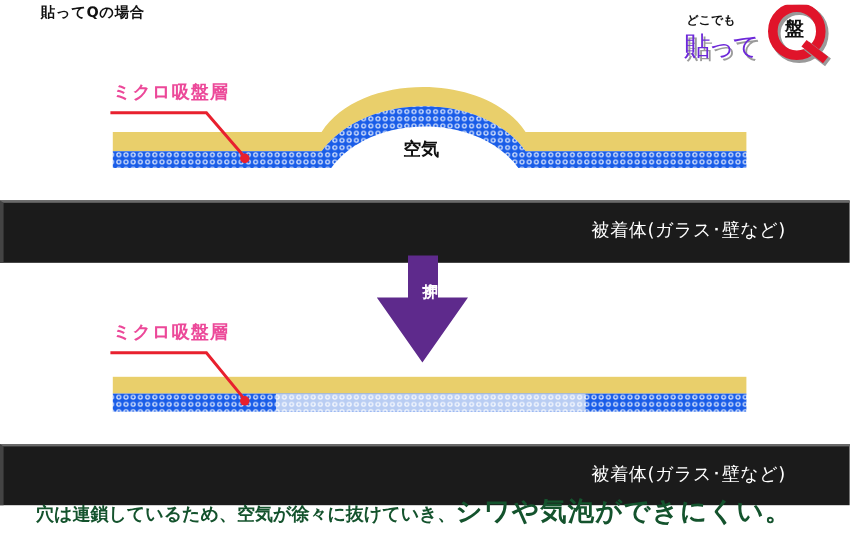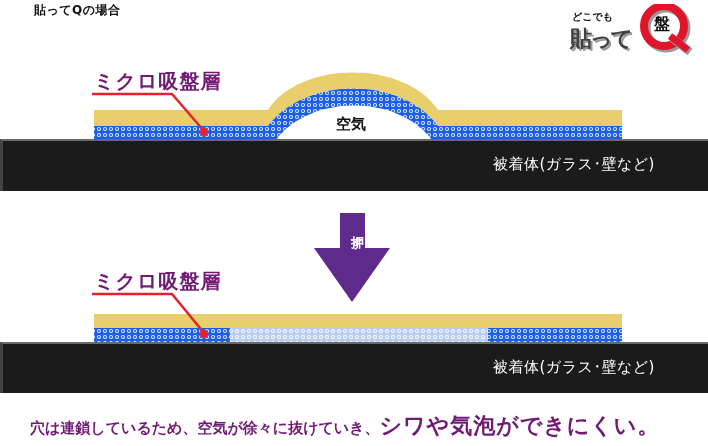--- a/index.html
+++ b/index.html
@@ -1,43 +1,43 @@
 <!DOCTYPE html>
 <html><head>
   <meta charset="utf-8">
   <style>
     html, body { margin:0; padding:0; background:#ffffff; }
     body { width:708px; height:446px; position:relative; overflow:hidden;
            font-family:"DejaVu Sans", "Liberation Sans", sans-serif; }
     .abs { position:absolute; }
     .title { left:34px; top:2px; font-size:12px; font-weight:bold; color:#111; letter-spacing:0.5px; }
     .logo { left:568px; top:4px; width:126px; height:52px; }
-    .layer-label { font-size:20px; font-weight:bold; color:#701a75; letter-spacing:1px; }
-    .substrate { left:0; width:708px; background:#1b1b1b; border-top:2px solid #6a6a6a; border-left:3px solid #444; box-sizing:border-box; }
+    .layer-label { font-size:15px; font-weight:bold; color:#ec4899; letter-spacing:1px; }
+    .substrate { left:0; width:708px; background:#1b1b1b; border-top:2px solid #6a6a6a; border-left:3px solid #444; box-sizing:border-box;margin-top:28px; }
     .substrate-label { color:#ffffff; font-size:15px; letter-spacing:0.5px; }
     .air-label { font-size:15px; font-weight:bold; color:#111; }
     .arrow-text { color:#ffffff; font-size:13px; font-weight:bold; line-height:15px; text-align:center; width:25px; }
-    .caption { left:30px; top:411px; color:#701a75; font-weight:bold; white-space:nowrap;text-align:center; }
+    .caption { left:30px; top:411px; color:#14532d; font-weight:bold; white-space:nowrap;text-align:center; }
     .caption .small { font-size:15px; }
     .caption .big { font-size:22px; letter-spacing:1px; }
   </style>
 </head>
 <body>
 
 <div class="abs title">貼ってQの場合</div>
 
 <div class="abs logo">
   <svg width="126" height="52" viewBox="0 0 126 52">
     <circle cx="98" cy="24" r="20" fill="none" stroke="#9a9a9a" stroke-width="9"></circle>
     <circle cx="96" cy="22" r="20" fill="none" stroke="#e0142a" stroke-width="8"></circle>
     <line x1="104" y1="34" x2="122" y2="48" stroke="#9a9a9a" stroke-width="8"></line>
     <line x1="102" y1="32" x2="120" y2="46" stroke="#e0142a" stroke-width="7"></line>
   </svg>
   <span class="abs" style="left:4px;top:6px;font-size:10px;font-weight:bold;color:#111;font-family:Liberation Mono, monospace;">どこでも</span>
-  <span class="abs" style="left:2px;top:20px;font-size:22px;font-weight:bold;color:#404040;letter-spacing:-2px;text-shadow:2px 2px 0 #9a9a9a;">貼って</span>
+  <span class="abs" style="left:2px;top:20px;font-size:22px;font-weight:normal;color:#6d28d9;letter-spacing:-2px;text-shadow:2px 2px 0 #9a9a9a;">貼って</span>
   <span class="abs" style="left:86px;top:10px;font-size:16px;font-weight:bold;color:#111;">盤</span>
 </div>
 
 <div class="abs layer-label" style="left:94px;top:68px;">ミクロ吸盤層</div>
 
 <svg class="abs" style="left:0;top:0;" width="708" height="200">
   <defs>
     <pattern id="dots" width="6" height="6" patternUnits="userSpaceOnUse">
       <rect width="6" height="6" fill="#1a5de8"></rect>
       <circle cx="3" cy="3" r="2.1" fill="#ffffff" opacity="0.85"></circle>

